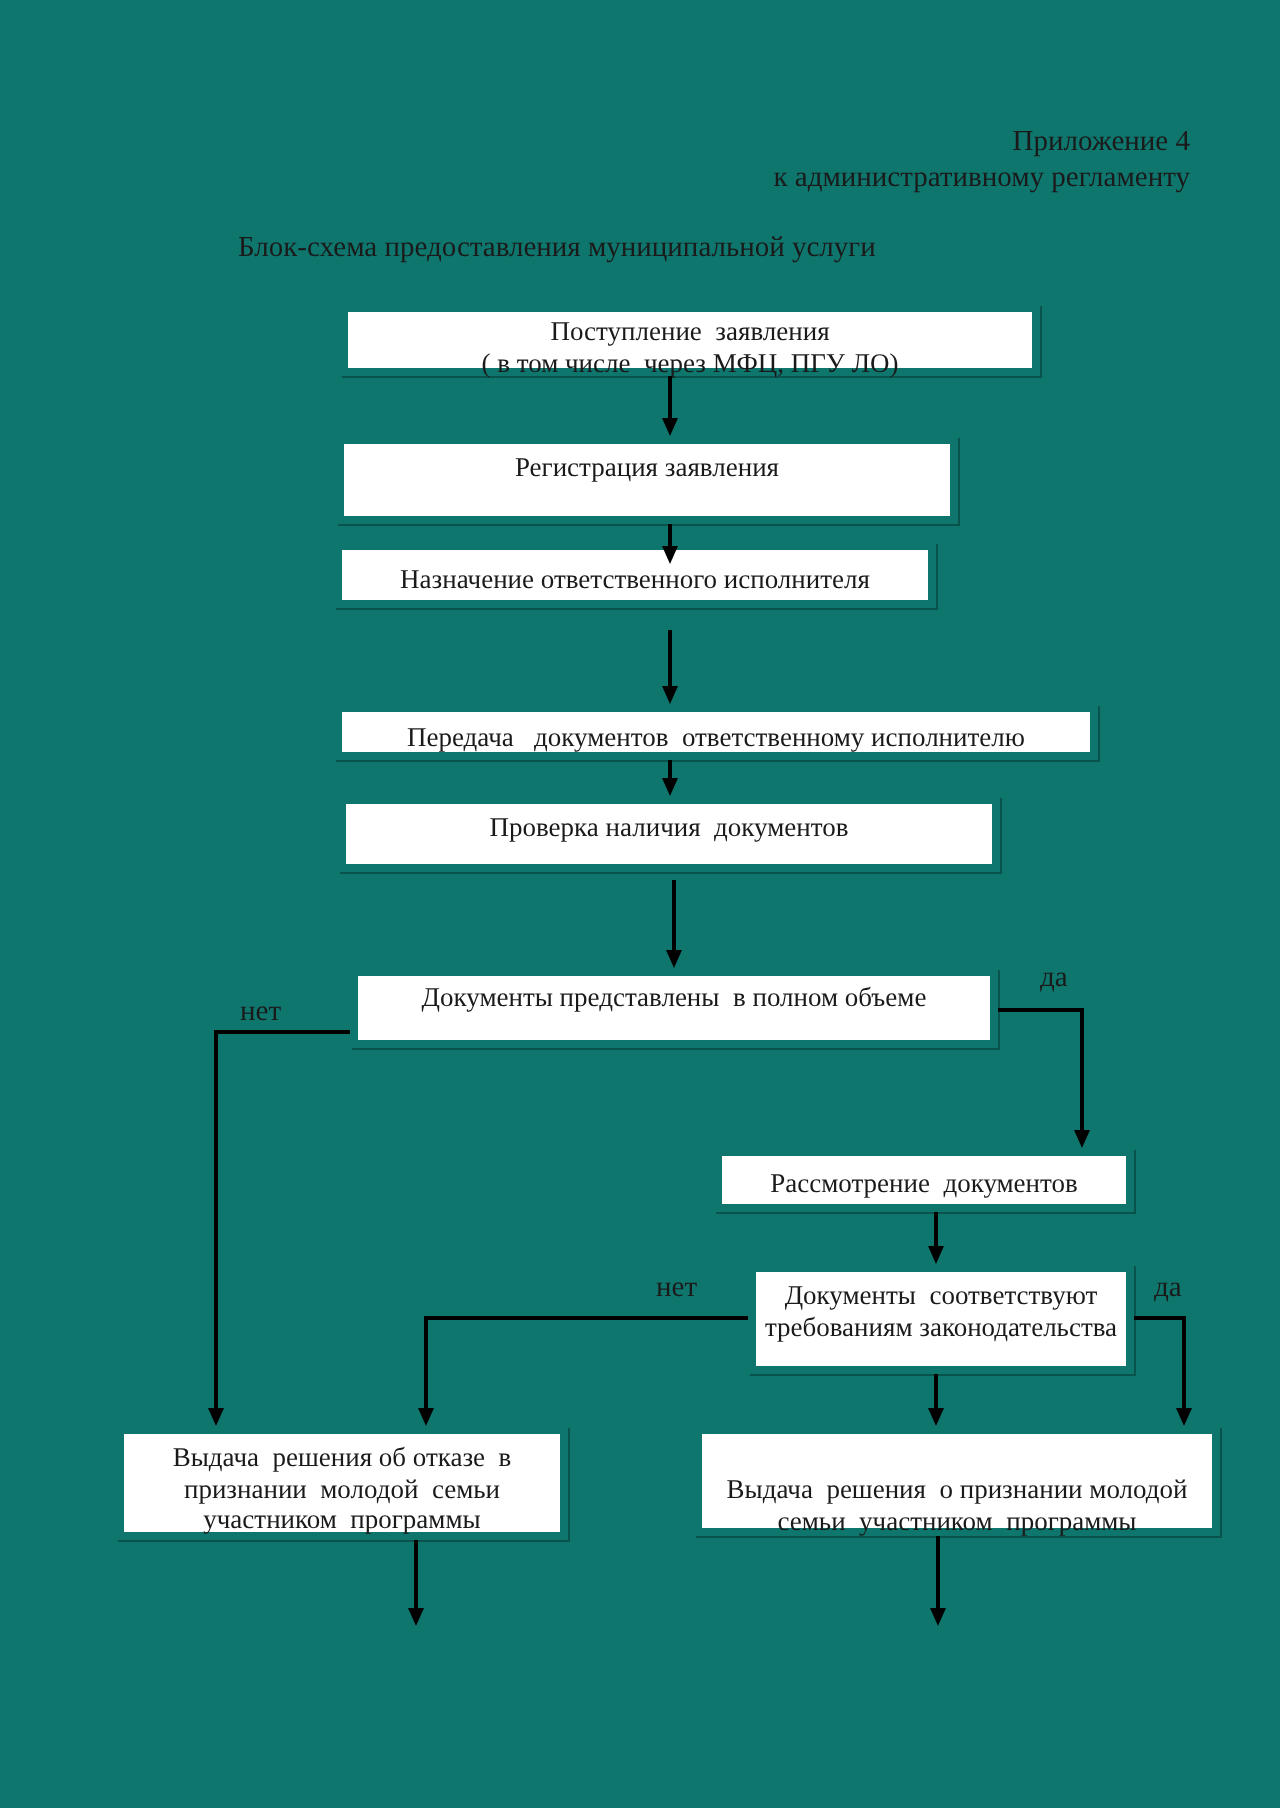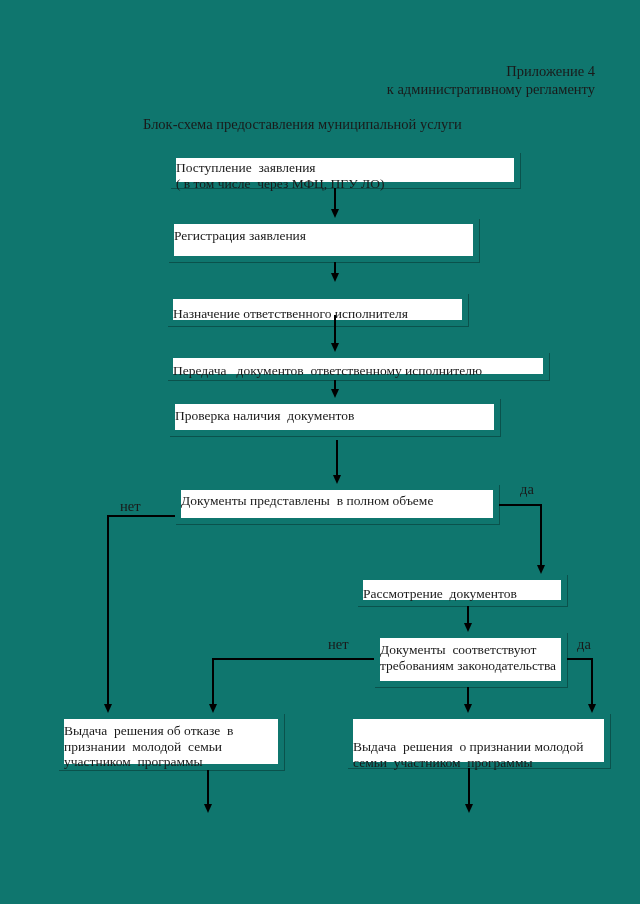--- a/index.html
+++ b/index.html
@@ -1,32 +1,32 @@
 <!DOCTYPE html>
 <html><head>
 <meta charset="utf-8">
 <style>
   html,body{margin:0;padding:0;background:#ffffff;}
   .canvas{position:relative;width:640px;height:904px;background:#0f766e;overflow:hidden;
           font-family:"Liberation Serif","DejaVu Serif",serif;color:#1a1a1a;}
   .hdr{position:absolute;top:62px;right:45px;width:330px;text-align:right;
        font-size:14.5px;line-height:18px;}
-  .title{position:absolute;left:119px;top:116px;font-size:14.5px;margin-left:24px;}
-  .node{position:absolute;box-sizing:border-box;border:6px solid #0f766e;background:#fff;
-        font-size:13.5px;line-height:15.5px;white-space:pre-wrap;
+  .title{position:absolute;left:119px;top:116px;font-size:14.5px;}
+  .node{position:absolute;box-sizing:border-box;border:4px solid #0f766e;background:#fff;
+        text-align:center;font-size:13.5px;line-height:15.5px;white-space:pre-wrap;
         box-shadow:1px 1px 0 rgba(0,0,0,0.30);}
   .vline{position:absolute;width:1.5px;background:#000;}
   .hline{position:absolute;height:1.5px;background:#000;}
   .arr{position:absolute;width:0;height:0;border-left:4px solid transparent;
        border-right:4px solid transparent;border-top:9px solid #000;}
   .elabel{position:absolute;font-size:14.5px;}
 
   #n-start{left:170px;top:152px;width:350px;height:36px;padding-top:2px;}
   #n-register{left:168px;top:218px;width:311px;height:44px;padding-top:4px;}
-  #n-assign{left:167px;top:293px;width:301px;height:33px;padding-top:7px;}
+  #n-assign{left:167px;top:271px;width:301px;height:33px;padding-top:7px;}
   #n-transfer{left:167px;top:352px;width:382px;height:28px;padding-top:5px;}
   #n-check{left:169px;top:398px;width:331px;height:38px;padding-top:4px;}
   #n-complete{left:175px;top:484px;width:324px;height:40px;padding-top:3px;}
   #n-review{left:357px;top:574px;width:210px;height:32px;padding-top:6px;}
   #n-comply{left:374px;top:632px;width:193px;height:55px;padding-top:4px;}
   #n-refuse{left:58px;top:713px;width:226px;height:57px;padding-top:4px;}
   #n-approve{left:347px;top:713px;width:263px;height:55px;padding-top:20px;}
   #n-end{left:169px;top:813px;width:339px;height:49px;padding-top:6px;}
 
   

